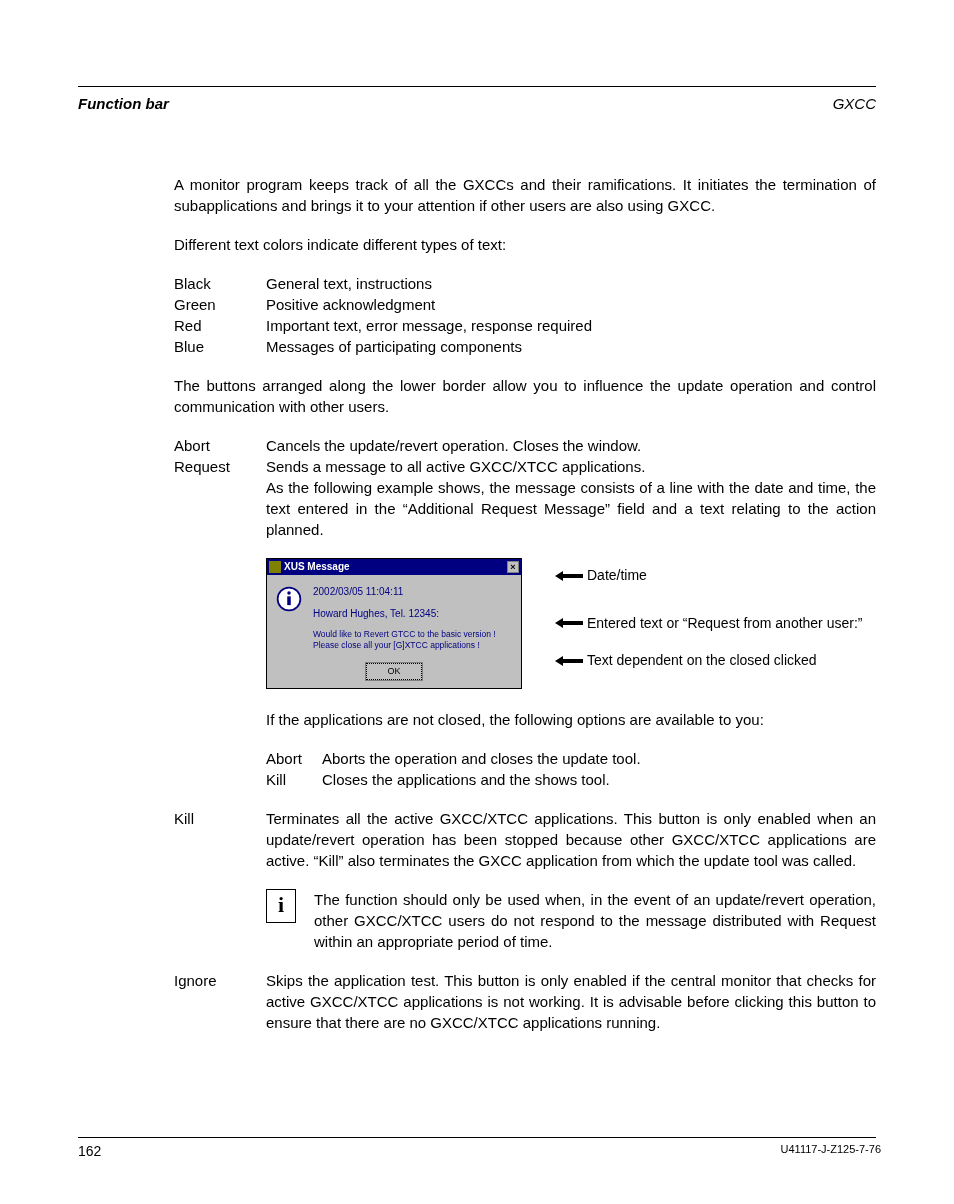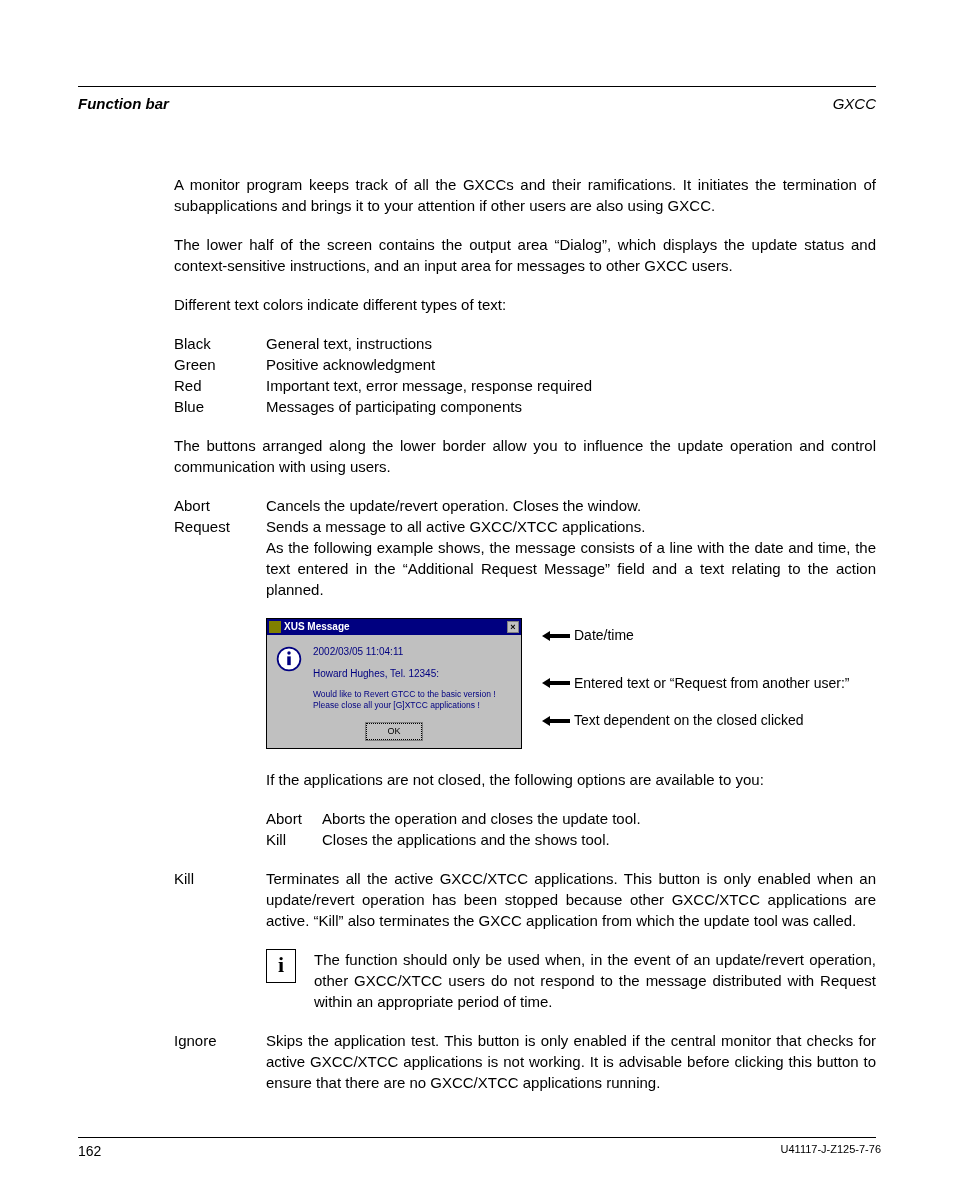--- a/index.html
+++ b/index.html
@@ -61,20 +61,21 @@
     }
     .btn-indent {
       margin-left: 92px;
       text-align: justify;
     }
     .dialog-figure {
       display: flex;
       margin-left: 92px;
       margin-bottom: 18px;
       align-items: flex-start;
+      gap: 13px;
     }
     .dialog-box {
       width: 256px;
       background: #c0c0c0;
       border: 1px solid #000;
       font-family: Tahoma, Arial, sans-serif;
       font-size: 10px;
     }
     .dialog-titlebar {
       background: #000080;
@@ -216,21 +217,20 @@
 <body>
 
 <div class="header-line"></div>
 <div class="header-row">
   <span class="header-left">Function bar</span>
   <span class="header-right">GXCC</span>
 </div>
 
 <div class="content">
   <p class="para">A monitor program keeps track of all the GXCCs and their ramifications. It initiates the termination of subapplications and brings it to your attention if other users are also using GXCC.</p>
-  <p class="para">The lower half of the screen contains the output area “Dialog”, which displays the update status and context-sensitive instructions, and an input area for messages to other GXCC users.</p>
   <p class="para">Different text colors indicate different types of text:</p>
 
   <div class="color-table">
     <div class="color-row">
       <span class="color-label">Black</span>
       <span>General text, instructions</span>
     </div>
     <div class="color-row">
       <span class="color-label">Green</span>
       <span>Positive acknowledgment</span>
@@ -238,21 +238,21 @@
     <div class="color-row">
       <span class="color-label">Red</span>
       <span>Important text, error message, response required</span>
     </div>
     <div class="color-row">
       <span class="color-label">Blue</span>
       <span>Messages of participating components</span>
     </div>
   </div>
 
-  <p class="para">The buttons arranged along the lower border allow you to influence the update operation and control communication with using users.</p>
+  <p class="para">The buttons arranged along the lower border allow you to influence the update operation and control communication with other users.</p>
 
   <div class="btn-section">
     <div class="btn-row">
       <span class="btn-label">Abort</span>
       <span class="btn-desc">Cancels the update/revert operation. Closes the window.</span>
     </div>
     <div class="btn-row">
       <span class="btn-label">Request</span>
       <span class="btn-desc">Sends a message to all active GXCC/XTCC applications.</span>
     </div>

